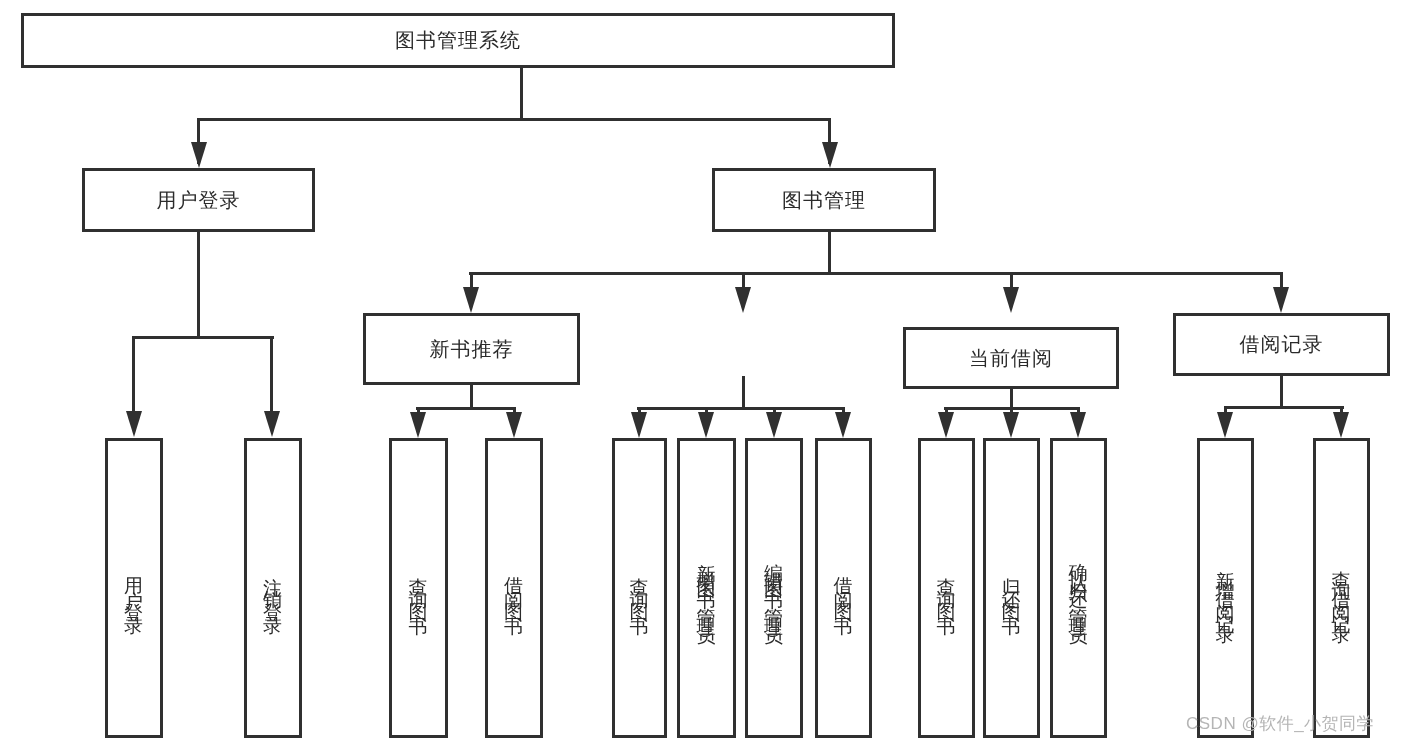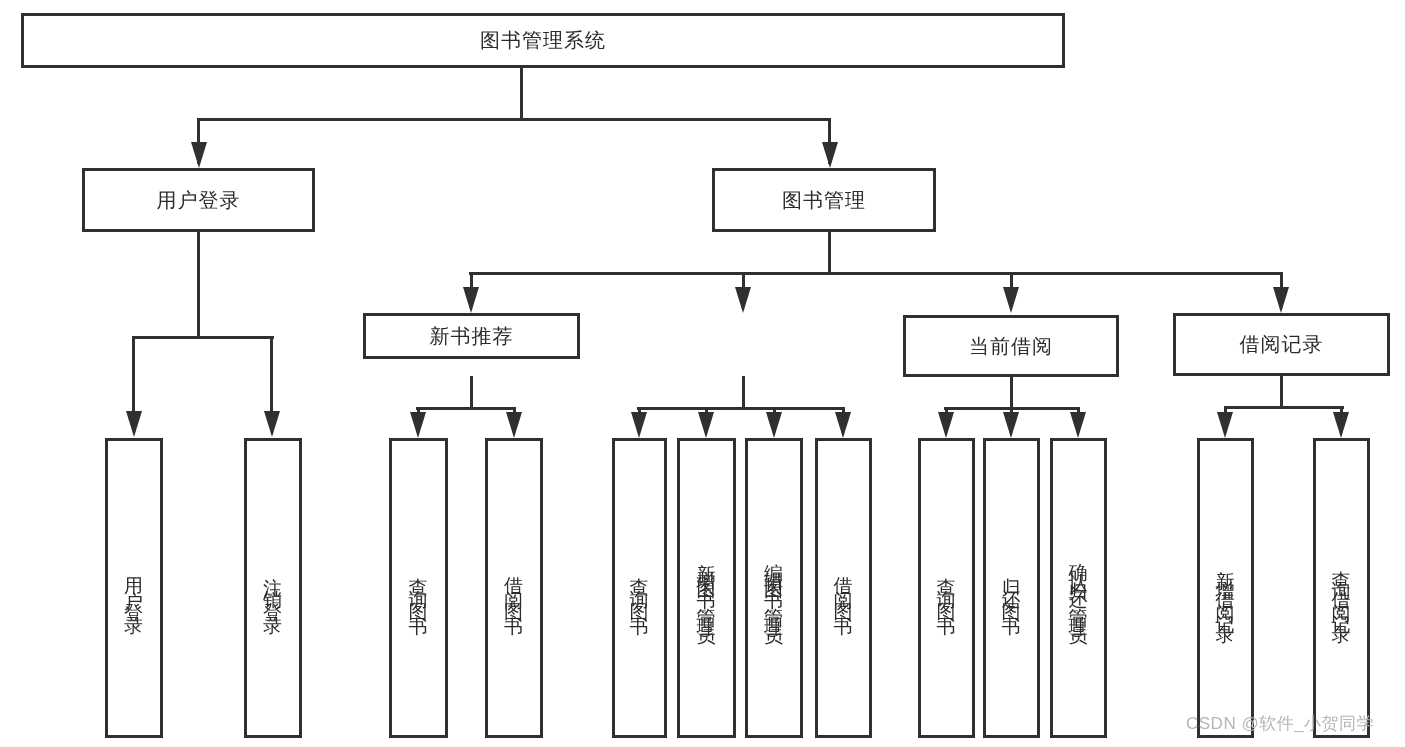--- a/index.html
+++ b/index.html
@@ -28,21 +28,21 @@
   .watermark{
     position:absolute;left:1186px;top:712px;z-index:5;
     font-size:17px;color:#b5b5b5;letter-spacing:0.5px;white-space:nowrap;
   }
 </style>
 </head>
 <body>
 
 <div class="stage">
 
-  <div class="box hbox" style="left:21px;top:13px;width:1044px;height:55px;">图书管理系统</div>
+  <div class="box hbox" style="left:21px;top:13px;width:874px;height:55px;">图书管理系统</div>
 
   <div class="ln" style="left:520px;top:68px;width:3px;height:50px;"></div>
   <div class="ln" style="left:197px;top:118px;width:634px;height:3px;"></div>
   <div class="ln" style="left:197px;top:118px;width:3px;height:46px;"></div>
   <div class="ah" style="left:191px;top:142px;"></div>
   <div class="ln" style="left:828px;top:118px;width:3px;height:46px;"></div>
   <div class="ah" style="left:822px;top:142px;"></div>
 
   <div class="box hbox" style="left:82px;top:168px;width:233px;height:64px;">用户登录</div>
   <div class="box hbox" style="left:712px;top:168px;width:224px;height:64px;">图书管理</div>
@@ -58,22 +58,22 @@
   <div class="ln" style="left:469px;top:272px;width:814px;height:3px;"></div>
   <div class="ln" style="left:470px;top:272px;width:3px;height:22px;"></div>
   <div class="ah" style="left:463px;top:287px;"></div>
   <div class="ln" style="left:742px;top:272px;width:3px;height:22px;"></div>
   <div class="ah" style="left:735px;top:287px;"></div>
   <div class="ln" style="left:1010px;top:272px;width:3px;height:22px;"></div>
   <div class="ah" style="left:1003px;top:287px;"></div>
   <div class="ln" style="left:1280px;top:272px;width:3px;height:22px;"></div>
   <div class="ah" style="left:1273px;top:287px;"></div>
 
-  <div class="box hbox" style="left:363px;top:313px;width:217px;height:46px;">新书推荐</div>
-  <div class="box hbox" style="left:903px;top:315px;width:216px;height:62px;">当前借阅</div>
+  <div class="box hbox" style="left:363px;top:313px;width:217px;height:72px;">新书推荐</div>
+  <div class="box hbox" style="left:903px;top:327px;width:216px;height:62px;">当前借阅</div>
   <div class="box hbox" style="left:1173px;top:313px;width:217px;height:63px;text-align:right;">借阅记录</div>
 
   <div class="ln" style="left:470px;top:376px;width:3px;height:31px;"></div>
   <div class="ln" style="left:416px;top:407px;width:100px;height:3px;"></div>
   <div class="ln" style="left:417px;top:407px;width:3px;height:12px;"></div>
   <div class="ah" style="left:410px;top:412px;"></div>
   <div class="ln" style="left:513px;top:407px;width:3px;height:12px;"></div>
   <div class="ah" style="left:506px;top:412px;"></div>
 
   <div class="ln" style="left:742px;top:376px;width:3px;height:31px;"></div>

